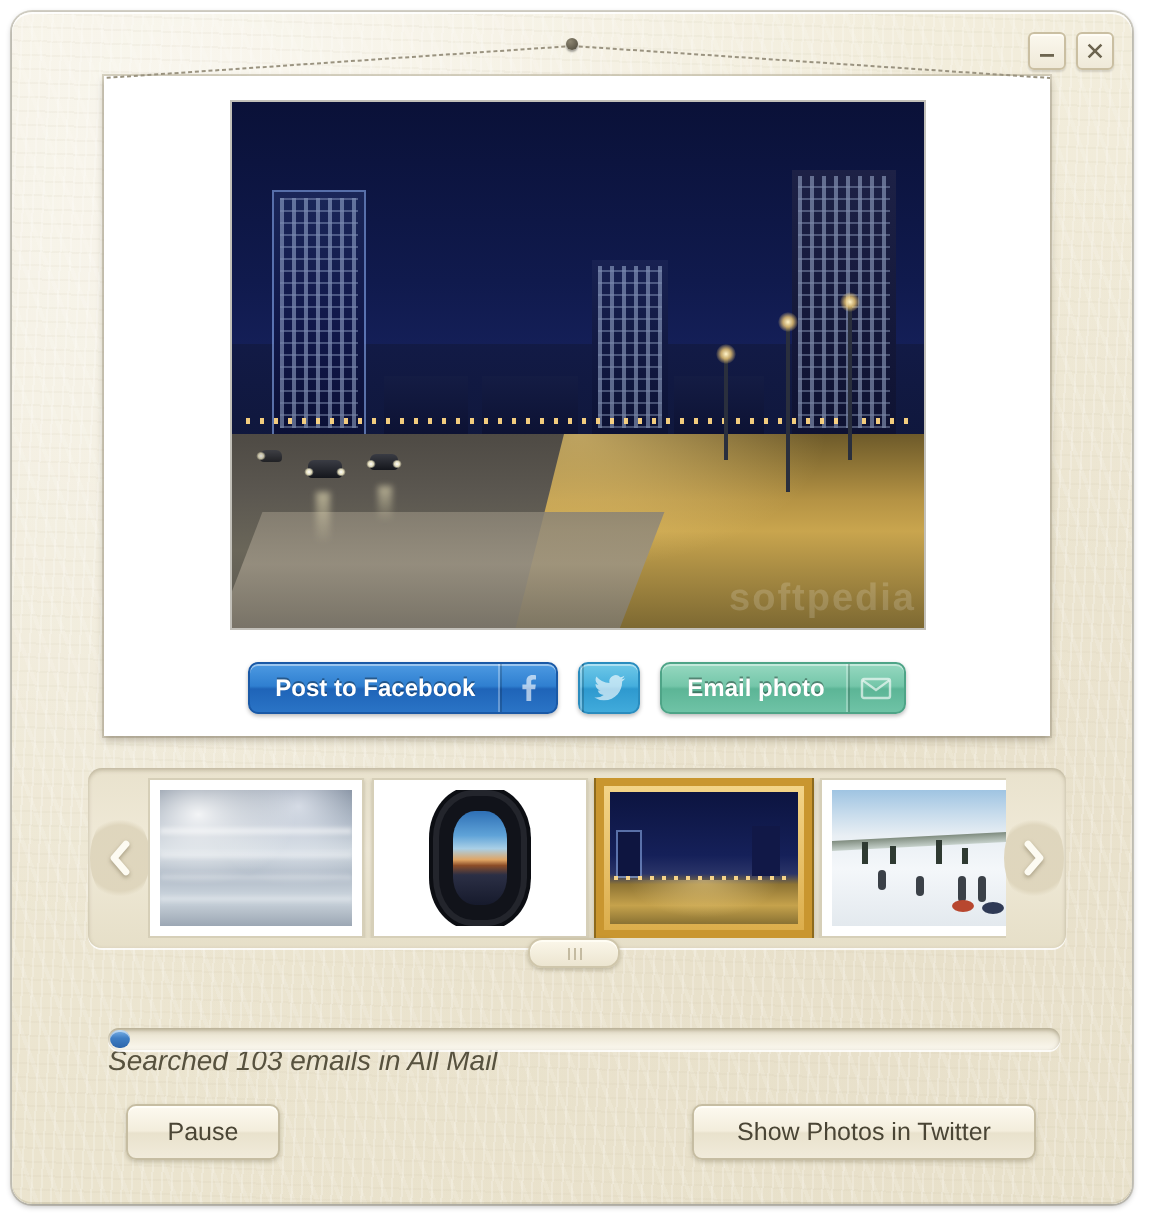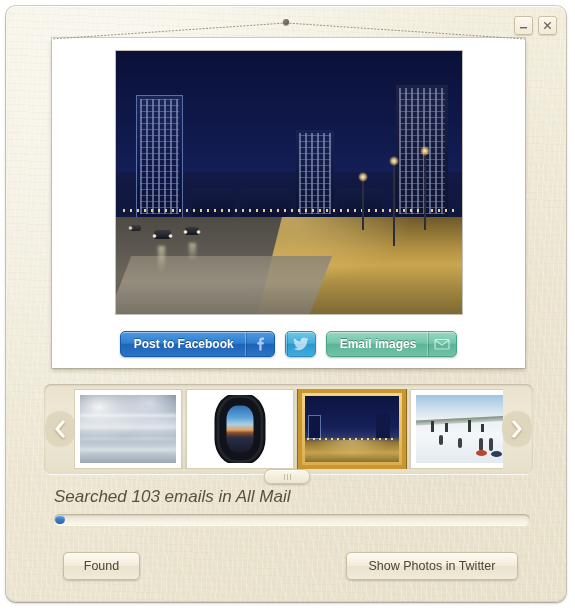--- a/index.html
+++ b/index.html
@@ -179,21 +179,21 @@
 
   
   .grip{position:absolute;left:50%;margin-left:-22px;top:463px;width:44px;height:13px;border-radius:7px;
     background:linear-gradient(180deg,#fbf7ea 0%,#ece5d0 100%);
     border:1px solid #cfc6ab;box-shadow:0 1px 2px rgba(110,100,70,.35), inset 0 1px 0 #fffdf4;
     display:flex;align-items:center;justify-content:center;gap:2px;cursor:pointer;}
   .grip i{display:block;width:1px;height:6px;background:#c4bba1;}
 
   
   .status{position:absolute;left:48px;right:48px;top:481px;display:flex;align-items:center;justify-content:space-between;}
-  .searched{font-style:italic;font-size:17px;color:#57523f;}
+  .searched{font-style:italic;font-size:14px;color:#57523f;margin-top:35px;}
   .found{font-size:12.5px;font-weight:bold;color:#2e2a1e;}
 
   .pbar{position:absolute;left:48px;top:508px;width:476px;height:11px;border-radius:6px;
     background:linear-gradient(180deg,#e4ddc7 0%,#f2edde 55%,#fbf8ef 100%);
     box-shadow:inset 0 1px 2px rgba(120,110,80,.5), 0 1px 0 rgba(255,255,255,.85);overflow:hidden;}
   .pfill{position:absolute;left:1px;top:1px;height:9px;border-radius:5px;
     background:linear-gradient(180deg,#7fb4e8 0%,#3f7ec4 45%,#2d66ab 100%);
     box-shadow:inset 0 1px 0 rgba(255,255,255,.5);}
 
   
@@ -272,20 +272,21 @@
         <div class="car" style="left:20%;top:67%;width:14px;height:8px;">
           <span class="hl l"></span>
             <span class="hl r"></span>
         </div>
         <div class="car" style="left:4%;top:66%;width:11px;height:6px;opacity:.8;">
           <span class="hl l"></span>
         </div>
         <div class="reflect" style="left:12%;top:74%;"></div>
         <div class="reflect" style="left:21%;top:73%;height:18px;"></div>
 
+        <div class="watermark">softpedia</div>
       </div>
 
       <div class="social">
 
         <div class="sbtn fb">
           <span class="lbl">Post to Facebook</span>
           <span class="ic">
             <svg width="13" height="14" viewBox="0 0 13 14">
               <path d="M8.6 13.5 V7.6 h2 l.3-2.3 H8.6 V3.85 c0-.67.19-1.12 1.14-1.12 H11 V.66 C10.78.63 10.05.56 9.2.56 7.43.56 6.2 1.64 6.2 3.62 V5.3 H4.2 v2.3 h2 v5.9 z" fill="rgba(255,255,255,.62)"></path>
             </svg>
@@ -294,21 +295,21 @@
 
         <div class="sbtn tw">
           <span class="ic">
             <svg width="16" height="14" viewBox="0 0 16 14">
               <path d="M15.6 2.1c-.57.25-1.18.42-1.82.5.65-.4 1.16-1.02 1.4-1.76-.62.36-1.3.63-2.02.77A3.17 3.17 0 0 0 7.76 4.5 9 9 0 0 1 1.22 1.2a3.17 3.17 0 0 0 .98 4.23 3.1 3.1 0 0 1-1.43-.4v.04c0 1.54 1.1 2.82 2.54 3.11-.46.13-.95.15-1.42.06a3.18 3.18 0 0 0 2.96 2.2 6.37 6.37 0 0 1-4.7 1.31 8.98 8.98 0 0 0 4.87 1.43c5.84 0 9.04-4.84 9.04-9.04v-.41c.62-.45 1.16-1.01 1.59-1.65z" fill="rgba(255,255,255,.62)"></path>
             </svg>
           </span>
         </div>
 
         <div class="sbtn em">
-          <span class="lbl">Email images</span>
+          <span class="lbl">Email photo</span>
           <span class="ic">
             <svg width="16" height="12" viewBox="0 0 16 12">
               <rect x="1" y="1.5" width="14" height="9.5" rx="1" fill="none" stroke="rgba(255,255,255,.62)" stroke-width="1.2"></rect>
               <path d="M1.4 2.2 L8 7 L14.6 2.2" fill="none" stroke="rgba(255,255,255,.62)" stroke-width="1.2"></path>
             </svg>
           </span>
         </div>
 
       </div>
     </div>
@@ -392,17 +393,17 @@
     </div>
 
     <div class="status">
       <div class="searched">Searched 103 emails in All Mail</div>
     </div>
 
     <div class="pbar">
       <div class="pfill" id="pfill" style="width: 2%;"></div>
     </div>
 
-    <div class="fbtn pause">Found</div>
+    <div class="fbtn pause">Pause</div>
     <div class="fbtn explorer">Show Photos in Twitter</div>
 
   </div>
 </div>
 
 </body></html>

